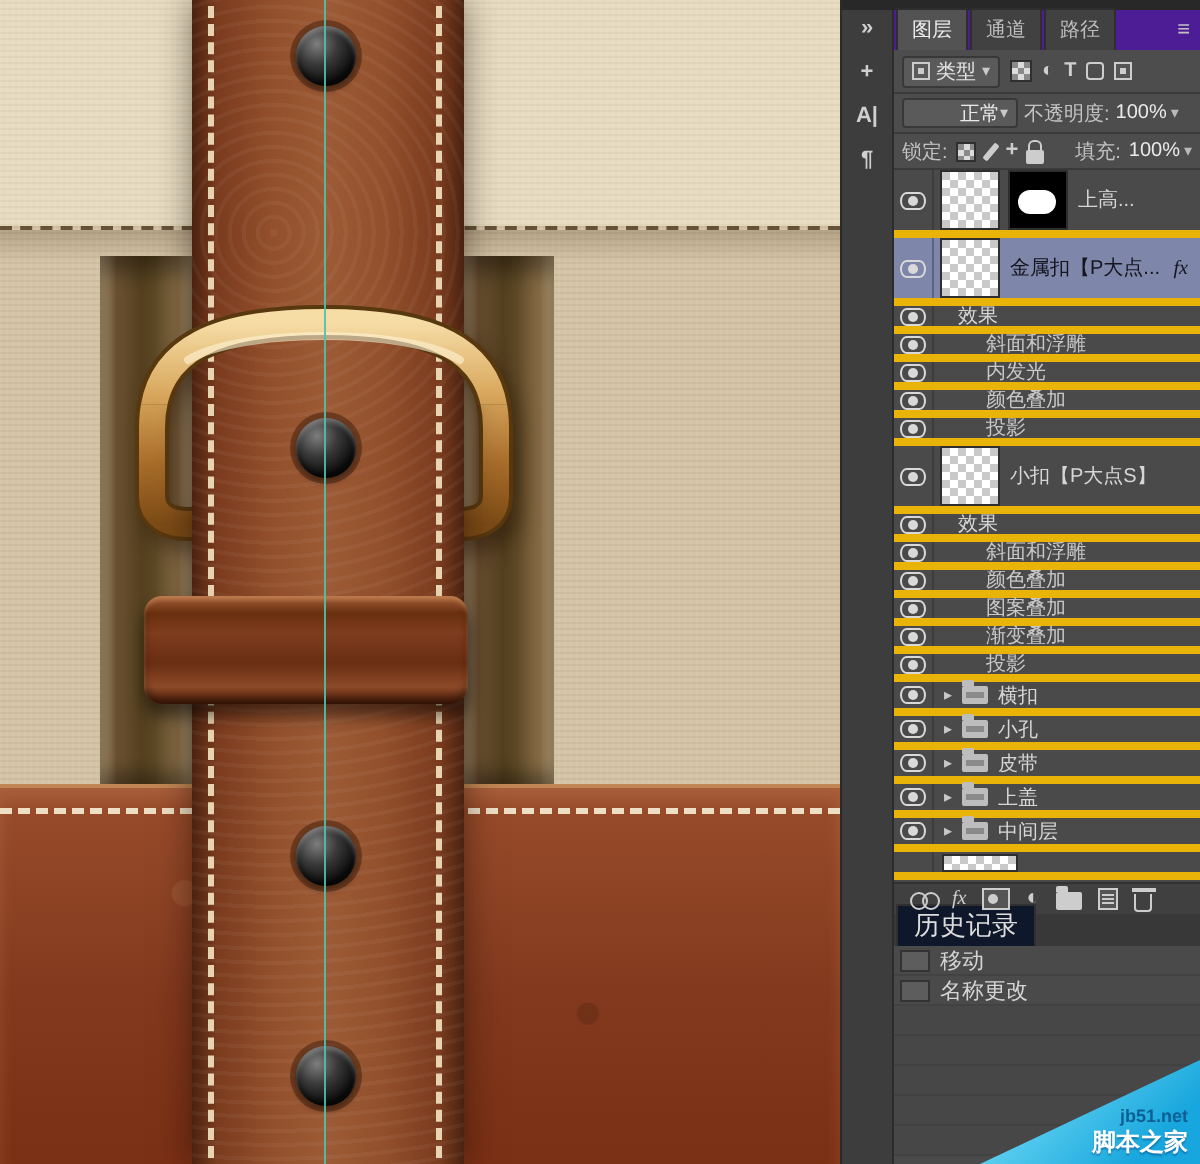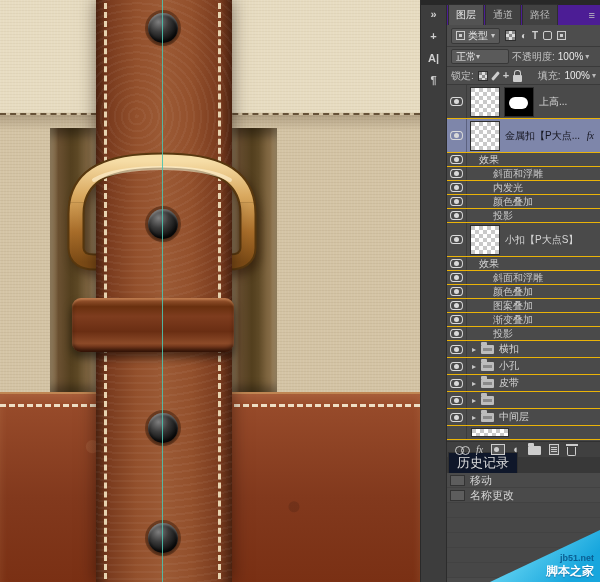--- a/index.html
+++ b/index.html
@@ -62,28 +62,28 @@
 
   .filterrow{height:22px;background:#4d4d4d;border-bottom:1px solid #3a3a3a;display:flex;align-items:center;gap:5px;padding:0 4px}
   .kindbox{display:flex;align-items:center;gap:3px;background:#5a5a5a;border:1px solid #383838;border-radius:2px;height:16px;padding:0 4px;font-size:10px;color:#e3e3e3;white-space:nowrap}
   .kindbox::after{content:"▾";font-size:8px;color:#c9c9c9}
   .kindic{width:9px;height:9px;border:1px solid #ccc;position:relative;display:inline-block}
   .kindic::after{content:"";position:absolute;inset:2px;background:#ccc}
   .fic{color:#d0d0d0;font-size:10px;font-weight:bold;display:inline-block;line-height:1}
 
   .blendrow,.lockrow{display:flex;align-items:center;gap:3px;padding:0 4px;background:#4d4d4d;border-bottom:1px solid #3a3a3a;font-size:10px;color:#cfcfcf;white-space:nowrap}
   .blendrow{height:20px}.lockrow{height:18px;gap:4px}
-  .modebox{width:58px;display:flex;justify-content:flex-start;align-items:center;background:#5a5a5a;border:1px solid #383838;border-radius:2px;height:15px;padding:0 4px;color:#eaeaea;flex:none}
+  .modebox{width:58px;display:flex;justify-content:flex-end;align-items:center;background:#5a5a5a;border:1px solid #383838;border-radius:2px;height:15px;padding:0 4px;color:#eaeaea;flex:none}
   .modebox::after{content:"▾";font-size:8px;color:#c9c9c9}
   .valuebox{display:flex;align-items:center;gap:2px;color:#eaeaea}
   .valuebox::after{content:"▾";font-size:8px;color:#b9b9b9}
   .lbl{color:#c3c3c3}
 
   .layerslist{height:356px;overflow:hidden;background:#484848}
-  .lrow{display:flex;align-items:center;border-bottom:1px solid #eab308;background:#4a4a4a}
+  .lrow{display:flex;align-items:center;border-bottom:4px solid #eab308;background:#4a4a4a}
   .kind-layer{height:34px}
   .kind-effects,.kind-effect{height:14px}
   .kind-group{height:17px}
   .kind-layer-partial{height:14px}
   .eyecell{width:20px;align-self:stretch;border-right:1px solid #3c3c3c;display:flex;align-items:center;justify-content:center;flex:none}
   .eye{display:inline-block;width:13px;height:9px;border:1px solid #d9d9d9;border-radius:50%/100%;position:relative}
   .eye::after{content:"";position:absolute;left:3px;top:1px;width:5px;height:5px;border-radius:50%;background:#d9d9d9}
   .thumb{width:30px;height:30px;flex:none;margin-left:3px;border:1px solid #2e2e2e;
     background:repeating-conic-gradient(#ffffff 0 25%,#c9c9c9 0 50%) 0 0/8px 8px}
   .thumb.wide{width:38px;height:9px;margin-left:4px}
@@ -372,20 +372,21 @@
               <span class="tri">▸</span>
               <span class="folder"></span>
               <span class="lname">皮带</span>
             </div>
             <div class="lrow kind-group">
               <span class="eyecell">
                 <span class="eye"></span>
               </span>
               <span class="tri">▸</span>
               <span class="folder"></span>
+              <span class="lname">上盖</span>
             </div>
             <div class="lrow kind-group">
               <span class="eyecell">
                 <span class="eye"></span>
               </span>
               <span class="tri">▸</span>
               <span class="folder"></span>
               <span class="lname">中间层</span>
             </div>
             <div class="lrow kind-layer-partial">

